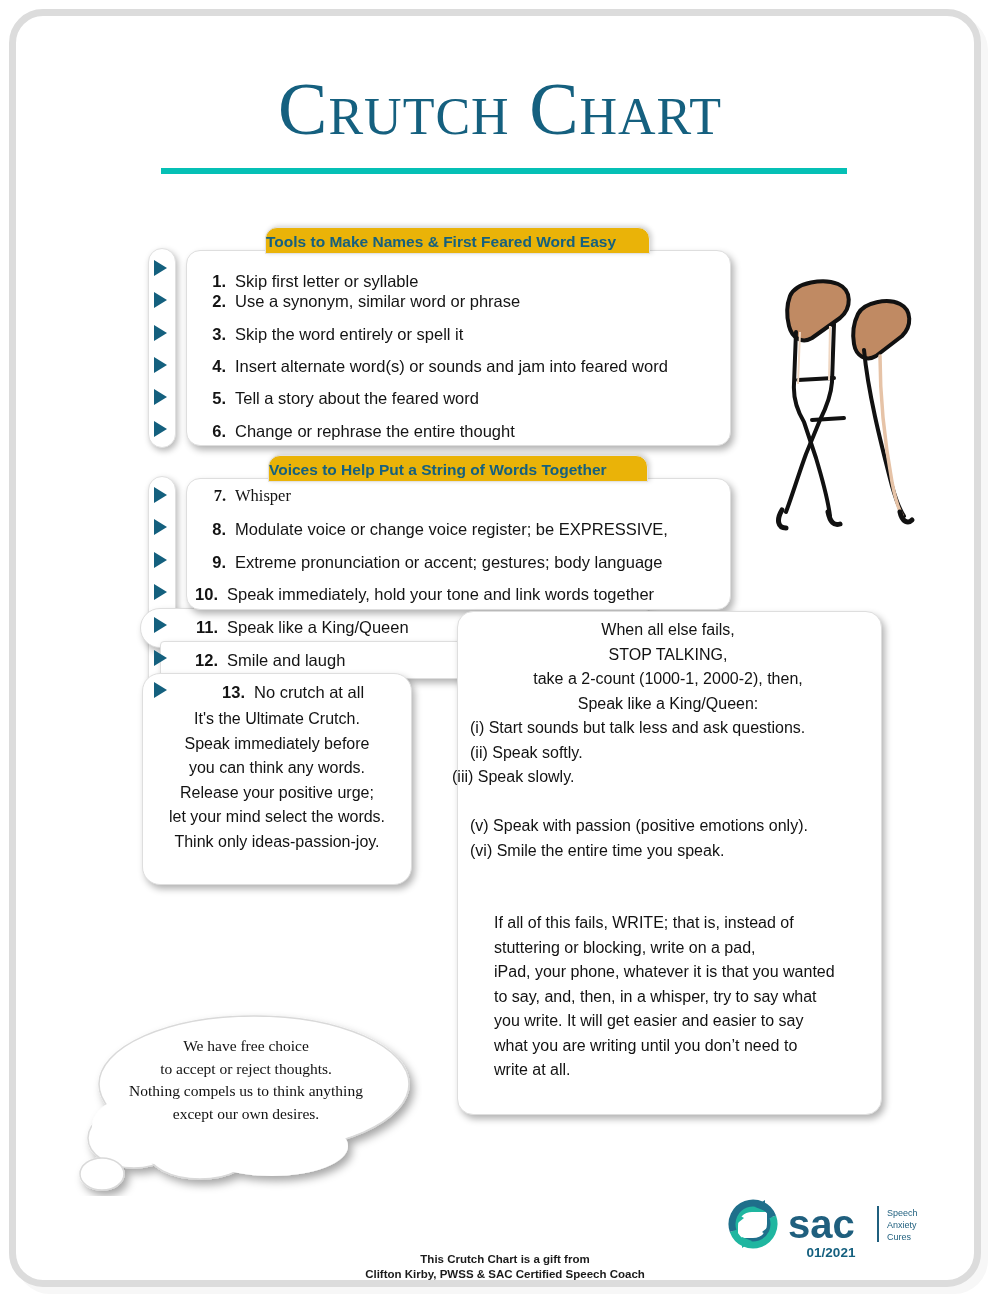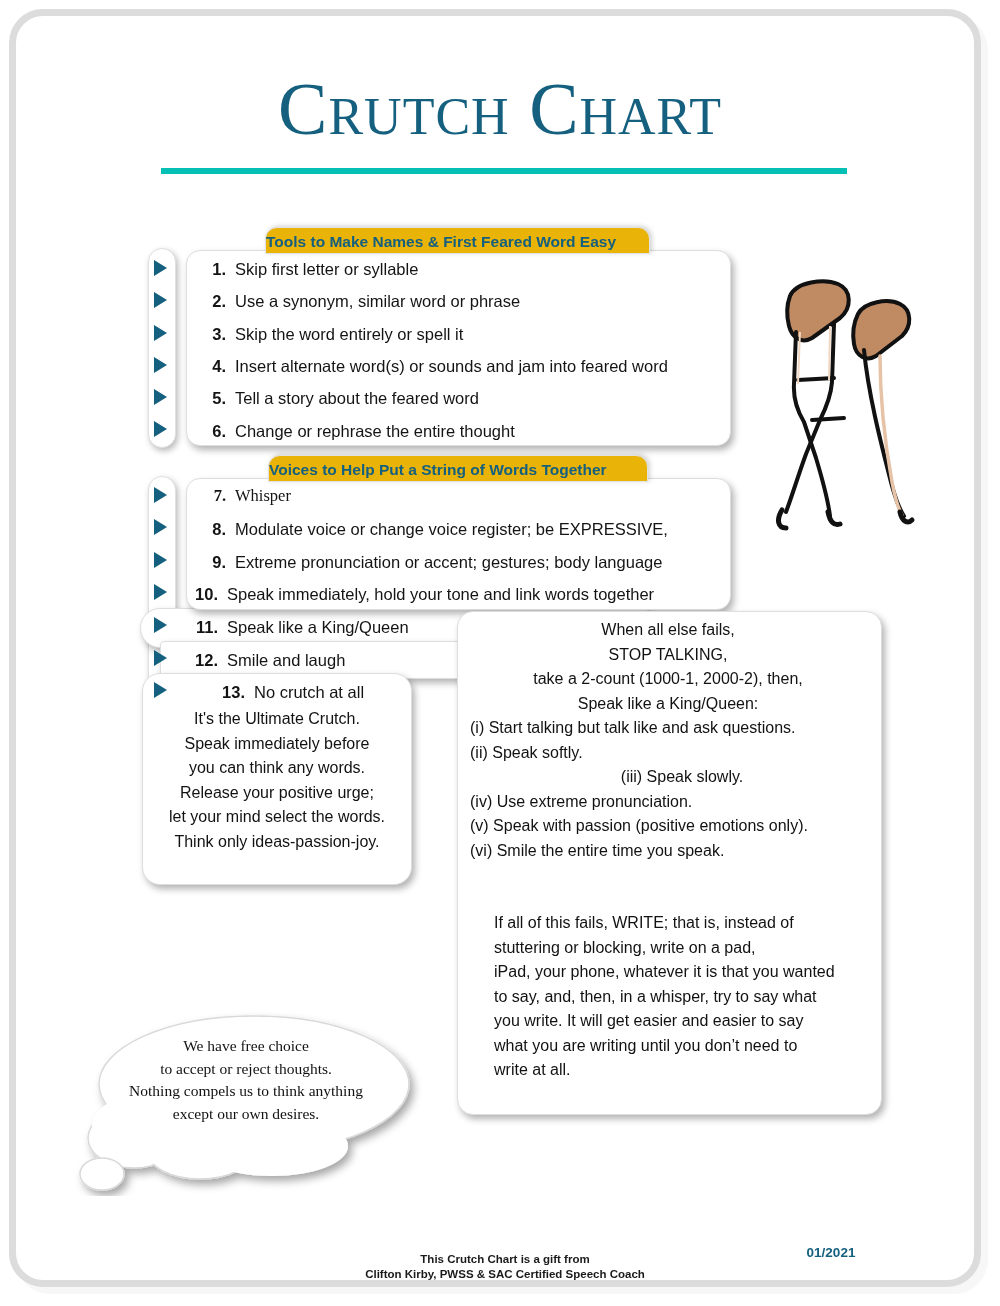--- a/index.html
+++ b/index.html
@@ -240,21 +240,21 @@
 
   <div class="rail" style="left:148px; top:248px; width:28px; height:200px; z-index:3;"></div>
 
   <div class="tri" style="left:154px; top:260px;"></div>
   <div class="tri" style="left:154px; top:292px;"></div>
   <div class="tri" style="left:154px; top:325px;"></div>
   <div class="tri" style="left:154px; top:357px;"></div>
   <div class="tri" style="left:154px; top:389px;"></div>
   <div class="tri" style="left:154px; top:421px;"></div>
 
-  <div class="li" style="left:198px; top:259px;">
+  <div class="li" style="left:198px; top:271px;">
     <span class="num">1.</span><span>Skip first letter or syllable</span>
   </div>
   <div class="li" style="left:198px; top:291px;">
     <span class="num">2.</span><span>Use a synonym, similar word or phrase</span>
   </div>
   <div class="li" style="left:198px; top:324px;">
     <span class="num">3.</span><span>Skip the word entirely or spell it</span>
   </div>
   <div class="li" style="left:198px; top:356px;">
     <span class="num">4.</span><span>Insert alternate word(s) or sounds and jam into feared word</span>
@@ -314,24 +314,23 @@
 let your mind select the words.
 Think only ideas-passion-joy.</div>
 
   <div class="card" style="left:457px; top:611px; width:425px; height:504px; z-index:6; border-radius:16px;"></div>
 
   <div class="ctext center" style="left:462px; top:618px; width:412px; white-space:pre-line; z-index:9;">When all else fails,
 STOP TALKING,
 take a 2-count (1000-1, 2000-2), then,
 Speak like a King/Queen:</div>
 
-  <div class="ctext" style="left:470px; top:716px; width:400px; z-index:9;">(i) Start talking but talk like and ask questions.</div>
+  <div class="ctext" style="left:470px; top:716px; width:400px; z-index:9;">(i) Start sounds but talk less and ask questions.</div>
   <div class="ctext" style="left:470px; top:741px; width:400px; z-index:9;">(ii) Speak softly.</div>
-  <div class="ctext" style="left:482px; top:765px; width:400px; z-index:9;text-align:center;">(iii) Speak slowly.</div>
-  <div class="ctext" style="left:470px; top:790px; width:400px; z-index:9;">(iv) Use extreme pronunciation.</div>
+  <div class="ctext" style="left:452px; top:765px; width:400px; z-index:9;">(iii) Speak slowly.</div>
   <div class="ctext" style="left:470px; top:814px; width:400px; z-index:9;">(v) Speak with passion (positive emotions only).</div>
   <div class="ctext" style="left:470px; top:839px; width:400px; z-index:9;">(vi) Smile the entire time you speak.</div>
 
   <div class="ctext" style="left:470px; top:911px; width:400px; white-space:pre-line; z-index:9;margin-left:24px;">If all of this fails, WRITE; that is, instead of
 stuttering or blocking, write on a pad,
 iPad, your phone, whatever it is that you wanted
 to say, and, then, in a whisper, try to say what
 you write.  It will get easier and easier to say
 what you are writing until you don’t need to
 write at all.</div>
@@ -354,15 +353,35 @@
     </svg>
   </div>
   <div id="bubble-text" style="white-space:pre-line;">We have free choice
 to accept or reject thoughts.
 Nothing compels us to think anything
 except our own desires.</div>
 
   <div class="footer-note" style="white-space:pre-line;">This Crutch Chart is a gift from
 Clifton Kirby, PWSS &amp; SAC Certified Speech Coach</div>
 
+  <div class="logo-wrap">
+    <svg viewBox="0 0 210 56" width="210" height="56" xmlns="http://www.w3.org/2000/svg">
+
+      <g>
+        <path d="M42 14 C34 6 20 6 12 14 C4 22 4 34 12 42 L12 30 C12 22 18 16 26 16 L42 16 Z" fill="#1fb6a0"></path>
+        <path d="M10 40 C18 50 33 50 41 42 C49 34 49 22 41 14 L41 28 C41 36 35 42 27 42 L10 42 Z" fill="#1f6f8b"></path>
+        <path d="M8 16 L8 30 L18 22 Z" fill="#1fb6a0"></path>
+        <path d="M46 42 L46 28 L36 36 Z" fill="#1f6f8b"></path>
+        <circle cx="27" cy="28" r="21" fill="none" stroke="#1fb6a0" stroke-width="7" stroke-dasharray="66 66" transform="rotate(-20 27 28)"></circle>
+        <circle cx="27" cy="28" r="21" fill="none" stroke="#1f6f8b" stroke-width="7" stroke-dasharray="66 66" stroke-dashoffset="66" transform="rotate(-20 27 28)"></circle>
+        <path d="M16 41 L16 52 L26 45 Z" fill="#1fb6a0"></path>
+        <path d="M39 15 L39 4 L29 11 Z" fill="#1f6f8b"></path>
+      </g>
+      <text x="62" y="42" font-family="Liberation Sans, sans-serif" font-size="40" font-weight="bold" fill="#1f5f7e">sac</text>
+      <line x1="152" y1="10" x2="152" y2="46" stroke="#1f5f7e" stroke-width="2"></line>
+      <text x="161" y="20" font-family="Liberation Sans, sans-serif" font-size="9" fill="#1f5f7e">Speech</text>
+      <text x="161" y="32" font-family="Liberation Sans, sans-serif" font-size="9" fill="#1f5f7e">Anxiety</text>
+      <text x="161" y="44" font-family="Liberation Sans, sans-serif" font-size="9" fill="#1f5f7e">Cures</text>
+    </svg>
+  </div>
   <div class="logo-date">01/2021</div>
 
 </div>
 
 </body></html>

